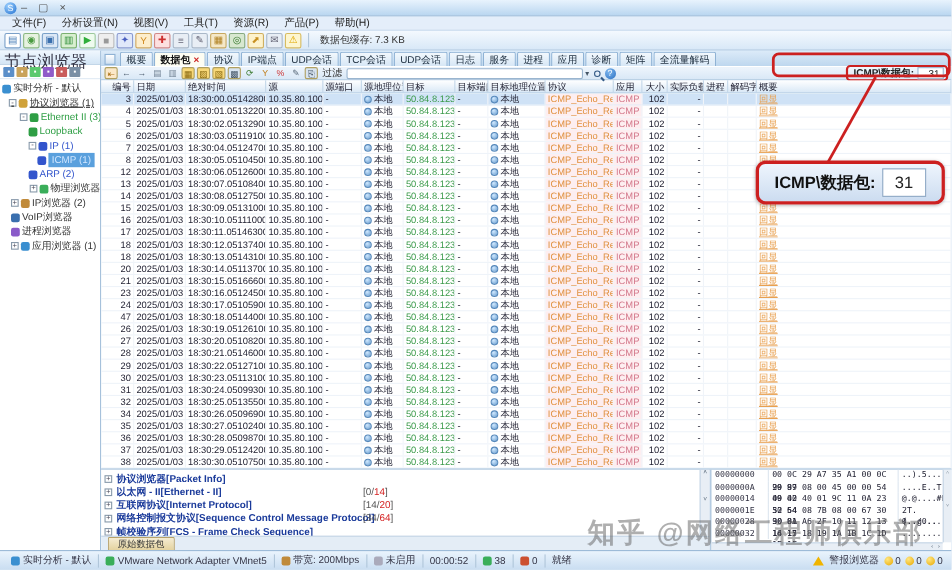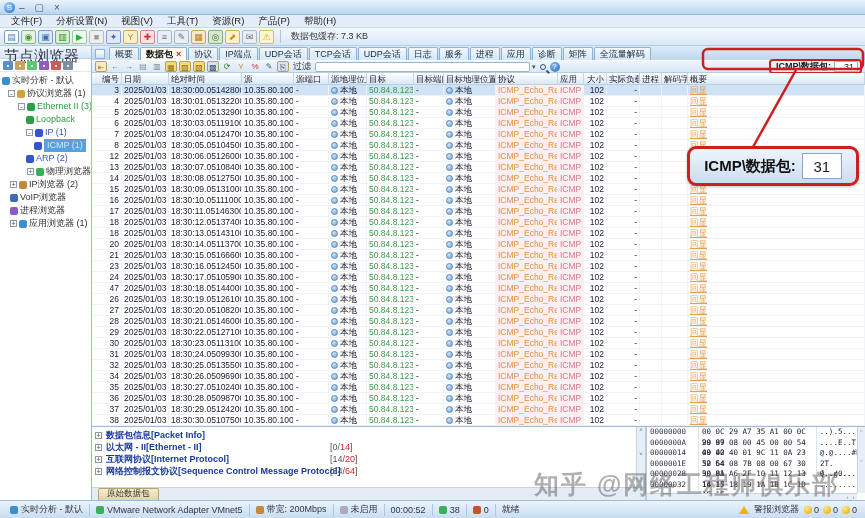--- a/index.html
+++ b/index.html
@@ -73,21 +73,21 @@
 
   
   .bottom { height:74px; display:flex; border-top:1px solid #9dbbd8; background:#dce9f6; }
   .decode { flex:1; display:flex; flex-direction:column; background:#fff; border-right:2px solid #b5cce2; min-width:0; }
   .decode-lines { flex:1; overflow:hidden; padding:2px 0 0 3px; position:relative; }
   .dline { height:12px; display:flex; align-items:center; white-space:nowrap; }
   .dline .lbl { font-weight:bold; color:#1a3a9a; font-size:9px; margin-left:2px; }
   .dline .rng { position:absolute; left:238px; font-size:9px; color:#555; }
   .dline .rng .b { color:#d42222; }
   .decode-vscroll { position:absolute; right:0; top:0; bottom:0; width:9px; background:#e8eef5; border-left:1px solid #c5d5e5; font-size:6px; color:#567; text-align:center; }
-  .decode-footer { height:13px; display:flex; align-items:flex-end; background:#e4edf6; border-top:1px solid #c5d5e5;font-family:Liberation Mono, monospace; }
+  .decode-footer { height:13px; display:flex; align-items:flex-end; background:#e4edf6; border-top:1px solid #c5d5e5; }
   .decode-tab { height:12px; line-height:11px; padding:0 8px; background:linear-gradient(#f5ecd2,#e4d3a0); border:1px solid #b8a26a; border-bottom:none; border-radius:2px 2px 0 0; font-size:8.5px; color:#333; margin-left:6px; }
 
   .hex { width:218px; background:#fff; position:relative; font-family:"DejaVu Sans Mono",monospace; }
   .hexrow { height:10.5px; display:flex; font-size:7.5px; line-height:10.5px; color:#223; }
   .hx-off { width:52px; padding-left:3px; border-right:1px solid #dde6ef; color:#334; }
   .hx-bytes { width:118px; padding-left:3px; border-right:1px solid #dde6ef; }
   .hx-ascii { flex:1; padding-left:3px; }
   .hex-vscroll { position:absolute; right:0; top:0; bottom:7px; width:8px; background:#e8eef5; border-left:1px solid #c5d5e5; font-size:5px; color:#567; text-align:center; }
   .hex-hscroll { position:absolute; left:0; right:8px; bottom:0; height:7px; background:#e8eef5; border-top:1px solid #c5d5e5; font-size:5px; color:#567; text-align:right; padding-right:2px; }
 
@@ -162,21 +162,21 @@
           <div class="sbt" style="background: rgb(91, 201, 111);">▪</div>
           <div class="sbt" style="background: rgb(143, 91, 201);">▪</div>
           <div class="sbt" style="background: rgb(201, 91, 91);">▪</div>
           <div class="sbt" style="background: rgb(122, 143, 165);">▪</div>
         </div>
       <div class="tree" id="tree">
           <div class="tree-item" style="padding-left: 2px;">
             <div class="tico" style="background: rgb(58, 143, 208);"></div>
             <div class="lbl" style="color: rgb(51, 51, 51);">实时分析 - 默认</div>
           </div>
-          <div class="tree-item" style="padding-left: 8px;">
+          <div class="tree-item" style="padding-left: 8px; text-decoration: underline;">
             <div class="tw">-</div>
             <div class="tico" style="background: rgb(208, 162, 58);"></div>
             <div class="lbl" style="color: rgb(51, 51, 51);">协议浏览器 (1)</div>
           </div>
           <div class="tree-item" style="padding-left: 18px;">
             <div class="tw">-</div>
             <div class="tico" style="background: rgb(46, 158, 68);"></div>
             <div class="lbl" style="color: rgb(46, 158, 68);">Ethernet II (3)</div>
           </div>
           <div class="tree-item" style="padding-left: 26px;">
@@ -1901,36 +1901,40 @@
             </div>
           </div>
         </div>
 
       <div class="bottom">
         <div class="decode">
           <div class="decode-lines" id="decodeLines">
             <div class="decode-vscroll">˄<br><br><br><br>˅</div>
           <div class="dline">
                 <div class="tw">+</div>
-                <span class="lbl">数据包信息[Packet Info]</span>
+                <span class="lbl">协议浏览器[Packet Info]</span>
               </div>
               <div class="dline">
                 <div class="tw">+</div>
                 <span class="lbl">以太网 - II[Ethernet - II]</span>
                 <span class="rng">[0/<span class="b">14</span>]</span>
               </div>
               <div class="dline">
                 <div class="tw">+</div>
                 <span class="lbl">互联网协议[Internet Protocol]</span>
                 <span class="rng">[14/<span class="b">20</span>]</span>
               </div>
               <div class="dline">
                 <div class="tw">+</div>
                 <span class="lbl">网络控制报文协议[Sequence Control Message Protocol]</span>
                 <span class="rng">[34/<span class="b">64</span>]</span>
+              </div>
+              <div class="dline">
+                <div class="tw">+</div>
+                <span class="lbl">帧校验序列[FCS - Frame Check Sequence]</span>
               </div>
             </div>
           <div class="decode-footer">
             <span class="decode-tab">原始数据包</span>
           </div>
         </div>
         <div class="hex">
           <div id="hexRows">
               <div class="hexrow">
                 <div class="hx-off">00000000</div>

